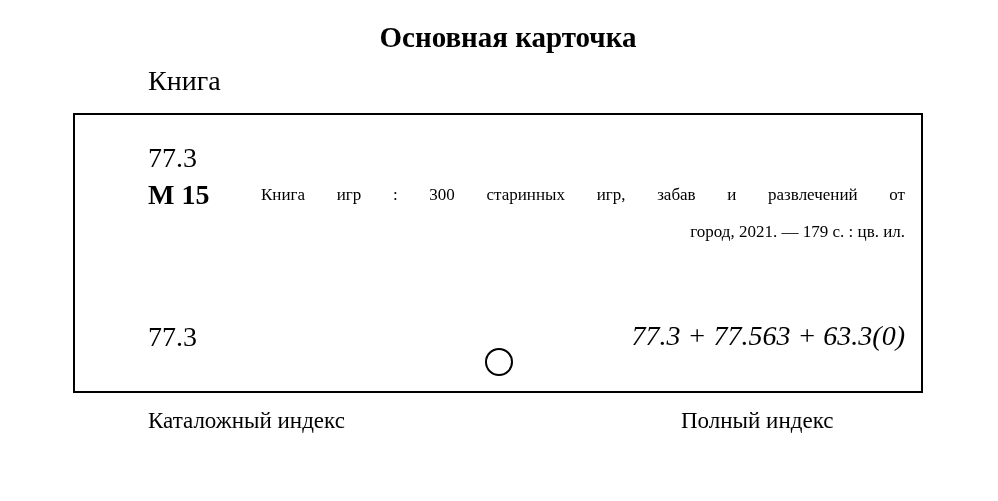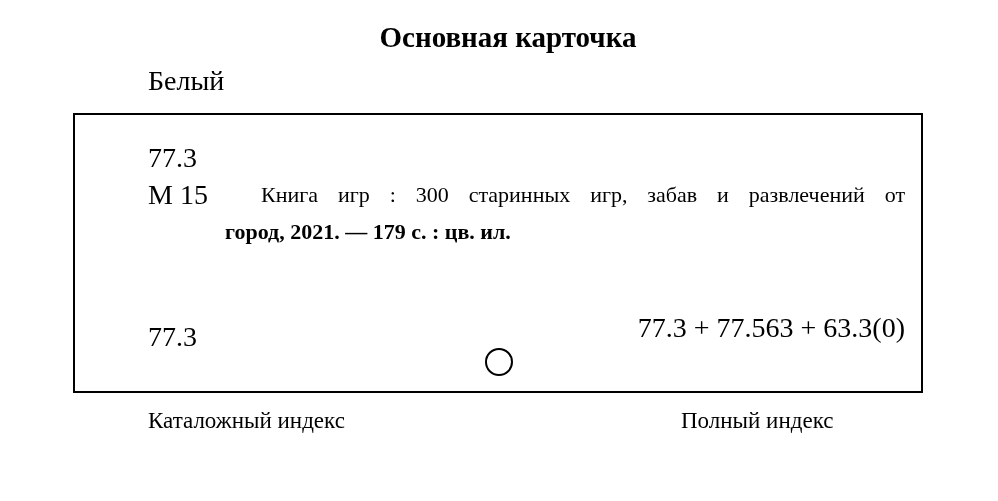--- a/index.html
+++ b/index.html
@@ -43,44 +43,43 @@
     box-sizing: border-box;
     background: #ffffff;
   }
   .card .txt {
     position: absolute;
     font-size: 28px;
     line-height: 37px;
     white-space: nowrap;
   }
   .cn1 { left: 73px; top: 24px; }
-  .cn2 { left: 73px; top: 61px; }
+  .cn2 { left: 73px; top: 61px; font-weight: bold; }
   .author { left: 150px; top: 24px; }
   .bib {
     position: absolute;
     left: 150px;
     top: 61px;
     width: 680px;
-    font-size: 22px;
+    font-size: 17px;
     line-height: 37px;
   }
   .bib .line-justify {
     text-align: justify;
     text-align-last: justify;
   }
   .bib .line-indent {
     text-indent: 36px;
   }
   .bib .line-plain {
-    text-align: left;
+    text-align: right;
     white-space: nowrap;
-    font-weight: bold;
   }
   .bottom-left { left: 73px; top: 203px; }
-  .bottom-right { right: 16px; top: 194px; text-align: center; }
+  .bottom-right { right: 16px; top: 202px; text-align: center; font-style: italic; }
   .hole {
     position: absolute;
     left: 410px;
     top: 233px;
     width: 28px;
     height: 28px;
     border: 2px solid #000000;
     border-radius: 50%;
     box-sizing: border-box;
     background: #ffffff;
@@ -95,21 +94,21 @@
   .footer-catalog { left: 148px; }
   .footer-full { left: 681px; }
 </style>
 </head>
 <body>
 
 <div class="page">
 
   <div class="title">Основная карточка</div>
 
-  <div class="shifr">Белый</div>
+  <div class="shifr">Книга</div>
 
   <div class="card">
 
     <div class="txt cn1">77.3</div>
 
     <div class="txt cn2">М 15</div>
 
 
     <div class="bib">
       <div class="line-justify line-indent">Книга игр : 300 старинных игр, забав и развлечений от</div>

